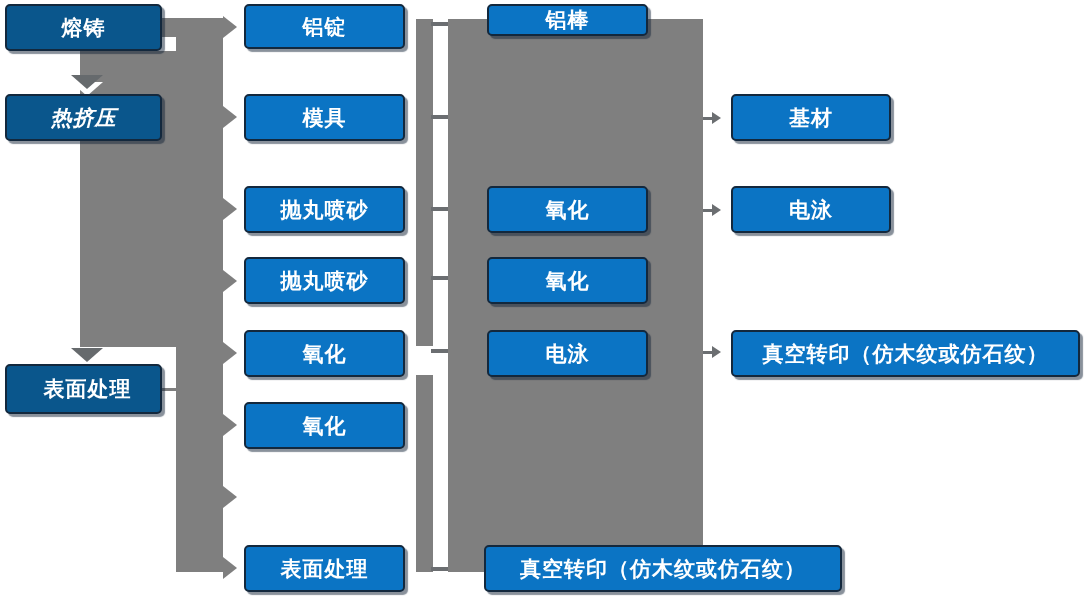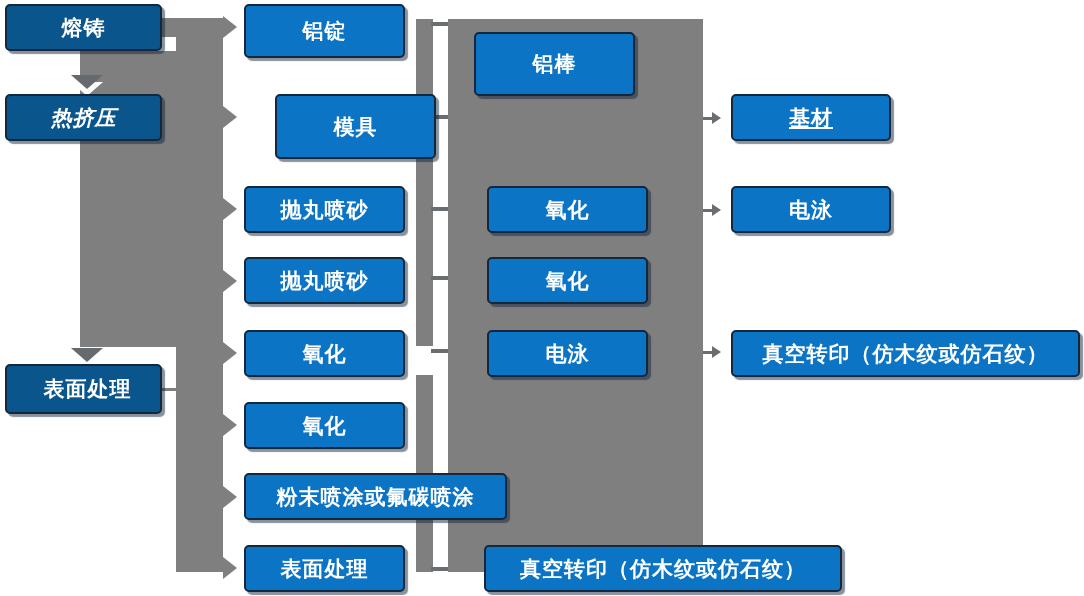--- a/index.html
+++ b/index.html
@@ -89,32 +89,31 @@
   <div class="arrow-right arrow-right--small" style="left:712px;top:112px;"></div>
   <div class="tick" style="left:703px;top:209px;width:10px;height:3px;"></div>
   <div class="arrow-right arrow-right--small" style="left:712px;top:204px;"></div>
   <div class="tick" style="left:703px;top:351px;width:10px;height:3px;"></div>
   <div class="arrow-right arrow-right--small" style="left:712px;top:346px;"></div>
 
   <div class="node node--stage" style="left:5px;top:4px;width:157px;height:47px;">熔铸</div>
   <div class="node node--stage" style="left:5px;top:94px;width:157px;height:47px;font-style:italic;">热挤压</div>
   <div class="node node--stage" style="left:5px;top:364px;width:157px;height:50px;padding-left:8px;">表面处理</div>
 
-  <div class="node" style="left:244px;top:4px;width:161px;height:54px;">铝锭</div>
-  <div class="node" style="left:244px;top:94px;width:161px;height:65px;margin-left:31px;">模具</div>
+  <div class="node" style="left:244px;top:4px;width:161px;height:45px;">铝锭</div>
+  <div class="node" style="left:244px;top:94px;width:161px;height:47px;">模具</div>
   <div class="node" style="left:244px;top:186px;width:161px;height:47px;">抛丸喷砂</div>
   <div class="node" style="left:244px;top:257px;width:161px;height:47px;">抛丸喷砂</div>
   <div class="node" style="left:244px;top:330px;width:161px;height:47px;">氧化</div>
   <div class="node" style="left:244px;top:402px;width:161px;height:47px;">氧化</div>
-  <div class="node" style="left:244px;top:473px;width:263px;height:47px;">粉末喷涂或氟碳喷涂</div>
   <div class="node" style="left:244px;top:545px;width:161px;height:47px;">表面处理</div>
 
-  <div class="node" style="left:474px;top:4px;width:161px;height:64px;margin-top:28px;">铝棒</div>
+  <div class="node" style="left:487px;top:4px;width:161px;height:32px;">铝棒</div>
   <div class="node" style="left:487px;top:186px;width:161px;height:47px;">氧化</div>
   <div class="node" style="left:487px;top:257px;width:161px;height:47px;">氧化</div>
   <div class="node" style="left:487px;top:330px;width:161px;height:47px;">电泳</div>
   <div class="node" style="left:484px;top:545px;width:358px;height:47px;">真空转印（仿木纹或仿石纹）</div>
 
-  <div class="node" style="left:731px;top:94px;width:160px;height:47px;text-decoration:underline;">基材</div>
+  <div class="node" style="left:731px;top:94px;width:160px;height:47px;">基材</div>
   <div class="node" style="left:731px;top:186px;width:160px;height:47px;">电泳</div>
   <div class="node" style="left:731px;top:330px;width:349px;height:47px;">真空转印（仿木纹或仿石纹）</div>
 
 </div>
 
 </body></html>

